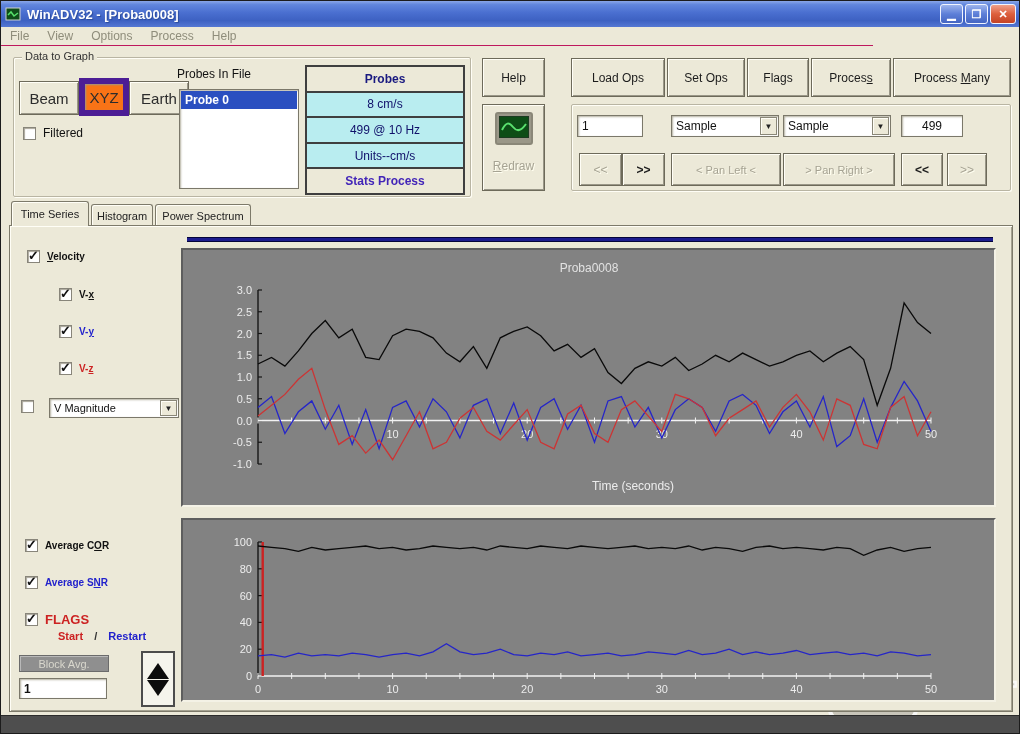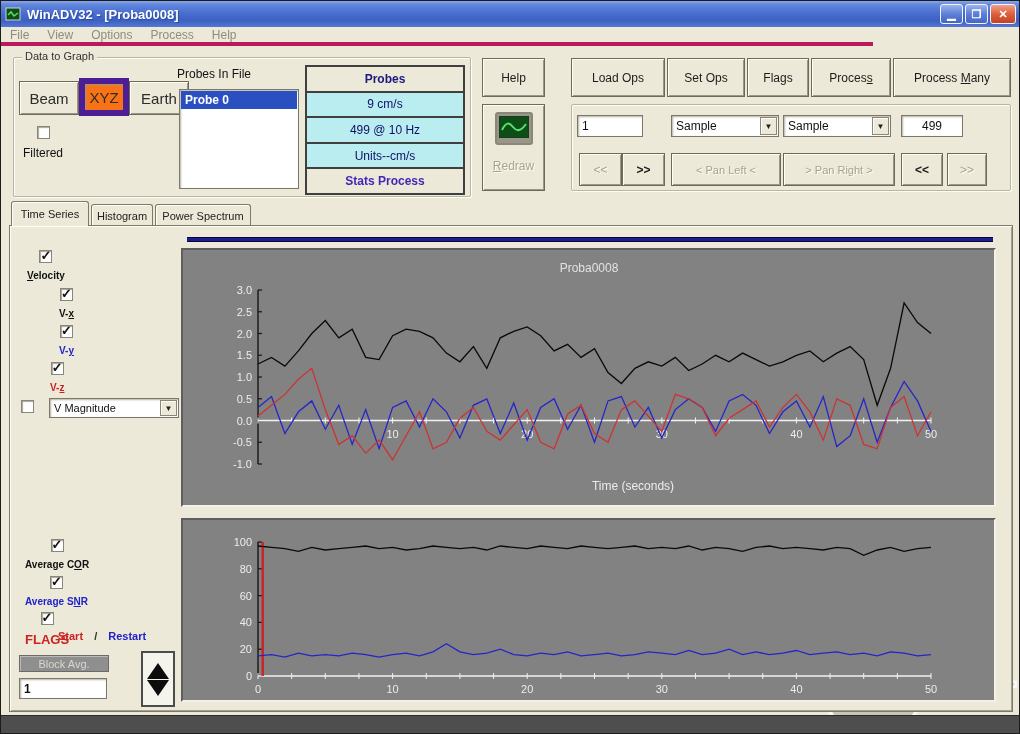--- a/index.html
+++ b/index.html
@@ -10,33 +10,33 @@
     background:linear-gradient(180deg,#8aa7e8 0%,#6186dc 14%,#4a6fd0 45%,#3d61c2 75%,#5477d3 100%);
     display:flex;align-items:center;padding:0 4px;}
   .title-text{color:#fff;font-weight:bold;font-size:13px;margin-left:6px;text-shadow:1px 1px 1px #2a4a9a;}
   .winbtns{position:absolute;right:5px;top:3px;display:flex;gap:2px;}
   .wbtn{width:23px;height:20px;border-radius:3px;display:flex;align-items:center;justify-content:center;
     color:#fff;font-size:11px;font-weight:bold;border:1px solid #f0f4ff;cursor:default;}
   .wbtn.blue{background:linear-gradient(180deg,#9db4ec,#5d7fd8 50%,#4566c2);}
   .wbtn.red{background:linear-gradient(180deg,#f0a08a,#dd5f3d 50%,#c44325);width:26px;}
   .appicon{width:16px;height:16px;display:inline-block;}
   
-  .menubar{position:absolute;left:0;top:26px;width:872px;height:19px;background:#ece9d8;display:flex;align-items:center;border-bottom:4px solid #be185d;}
+  .menubar{position:absolute;left:0;top:26px;width:872px;height:19px;background:#ece9d8;display:flex;align-items:center;border-bottom:1px solid #be185d;}
   .menuitem{color:#8f8d7b;font-size:12px;margin:0 9px;}
   
   .btn3d{background:#ece9d8;border:1px solid #6d6a5a;box-shadow:inset 1px 1px 0 #fffef6,inset -1px -1px 0 #9a9788;
     display:flex;align-items:center;justify-content:center;font-size:12px;color:#1c1c1c;position:absolute;}
   .btn3d.disabled{color:#a6a393;text-shadow:1px 1px 0 #fffef0;}
   .groupbox{position:absolute;border:1px solid #b9b5a3;box-shadow:inset 1px 1px 0 #fffef6, 1px 1px 0 #fffef6;border-radius:2px;}
   .grouplabel{position:absolute;top:-8px;left:8px;background:#ece9d8;padding:0 3px;font-size:11px;color:#333;}
   .u{text-decoration:underline;}
   
   .coordbtn{font-size:15px;color:#2c2c2c;}
   .coordbtn.pressed{background:#f97316;border:6px solid #4c1d95;box-shadow:inset 1px 1px 2px #9a9788;}
-  .cbrow{position:absolute;display:flex;align-items:center;gap:7px;flex-direction:column;}
+  .cbrow{position:absolute;display:flex;align-items:center;gap:7px;}
   .cbbox{width:13px;height:13px;background:#fff;border:1px solid #88857a;box-shadow:inset 1px 1px 1px #aaa79a;position:relative;flex:none;}
   .cbbox.checked::after{content:"✓";position:absolute;left:0px;top:-3px;font-size:13px;font-weight:bold;color:#111;}
   .cblabel{font-size:10px;font-weight:bold;color:#111;}
   .listbox{position:absolute;background:#fff;border:1px solid #7b786a;box-shadow:inset 1px 1px 2px #b5b2a2;}
   .listsel{background:#2a4fc0;color:#fff;font-weight:bold;font-size:12px;padding:2px 4px;margin:1px;}
   .infopanel{position:absolute;border:2px solid #3f3f3f;background:#3f3f3f;display:flex;flex-direction:column;gap:2px;}
   .inforow{flex:1;display:flex;align-items:center;justify-content:center;font-size:12px;}
   .inforow.beige{background:#ece9d8;color:#191980;font-weight:bold;}
   .inforow.cyan{background:#b9edf0;color:#10106a;}
   .inforow.purple{color:#4326b8;}
@@ -102,21 +102,21 @@
   <div class="cbrow" style="left:22px;top:125px;">
     <span class="cbbox"></span>
     <span class="cblabel" style="font-weight:normal;font-size:12px;">Filtered</span>
   </div>
   <div style="position:absolute;left:176px;top:66px;font-size:12px;color:#111;">Probes In File</div>
   <div class="listbox" style="left:178px;top:88px;width:120px;height:100px;">
     <div class="listsel">Probe 0</div>
   </div>
   <div class="infopanel" style="left:304px;top:64px;width:160px;height:130px;">
     <div class="inforow beige">Probes</div>
-    <div class="inforow cyan">9 cm/s</div>
+    <div class="inforow cyan">8 cm/s</div>
     <div class="inforow cyan">499 @ 10 Hz</div>
     <div class="inforow cyan">Units--cm/s</div>
     <div class="inforow beige purple">Stats Process</div>
   </div>
 
   <div class="btn3d" style="left:481px;top:57px;width:63px;height:39px;">Help</div>
   <div class="btn3d" style="left:570px;top:57px;width:94px;height:39px;">Load Ops</div>
   <div class="btn3d" style="left:666px;top:57px;width:78px;height:39px;">Set Ops</div>
   <div class="btn3d" style="left:746px;top:57px;width:62px;height:39px;">Flags</div>
   <div class="btn3d" style="left:810px;top:57px;width:80px;height:39px;">
@@ -173,21 +173,21 @@
     <span class="cblabel"><span class="u">V</span><span>elocity</span></span>
   </div>
   <div class="cbrow" style="left:58px;top:287px;z-index:4;">
     <span class="cbbox checked"></span>
     <span class="cblabel"><span>V-</span><span class="u">x</span></span>
   </div>
   <div class="cbrow" style="left:58px;top:324px;z-index:4;">
     <span class="cbbox checked"></span>
     <span class="cblabel" style="color:#2222cc;"><span>V-</span><span class="u">y</span></span>
   </div>
-  <div class="cbrow" style="left:49px;top:361px;z-index:4;text-align:right;">
+  <div class="cbrow" style="left:58px;top:361px;z-index:4;text-align:right;">
     <span class="cbbox checked"></span>
     <span class="cblabel" style="color:#cc2222;"><span>V-</span><span class="u">z</span></span>
   </div>
   <div class="cbrow" style="left:20px;top:399px;z-index:4;">
     <span class="cbbox"></span>
   </div>
   <div class="dd" style="left:48px;top:397px;width:130px;height:20px;z-index:4;font-size:11px;">
     <span>V Magnitude</span>
     <span class="ddarrow">▼</span>
   </div>

